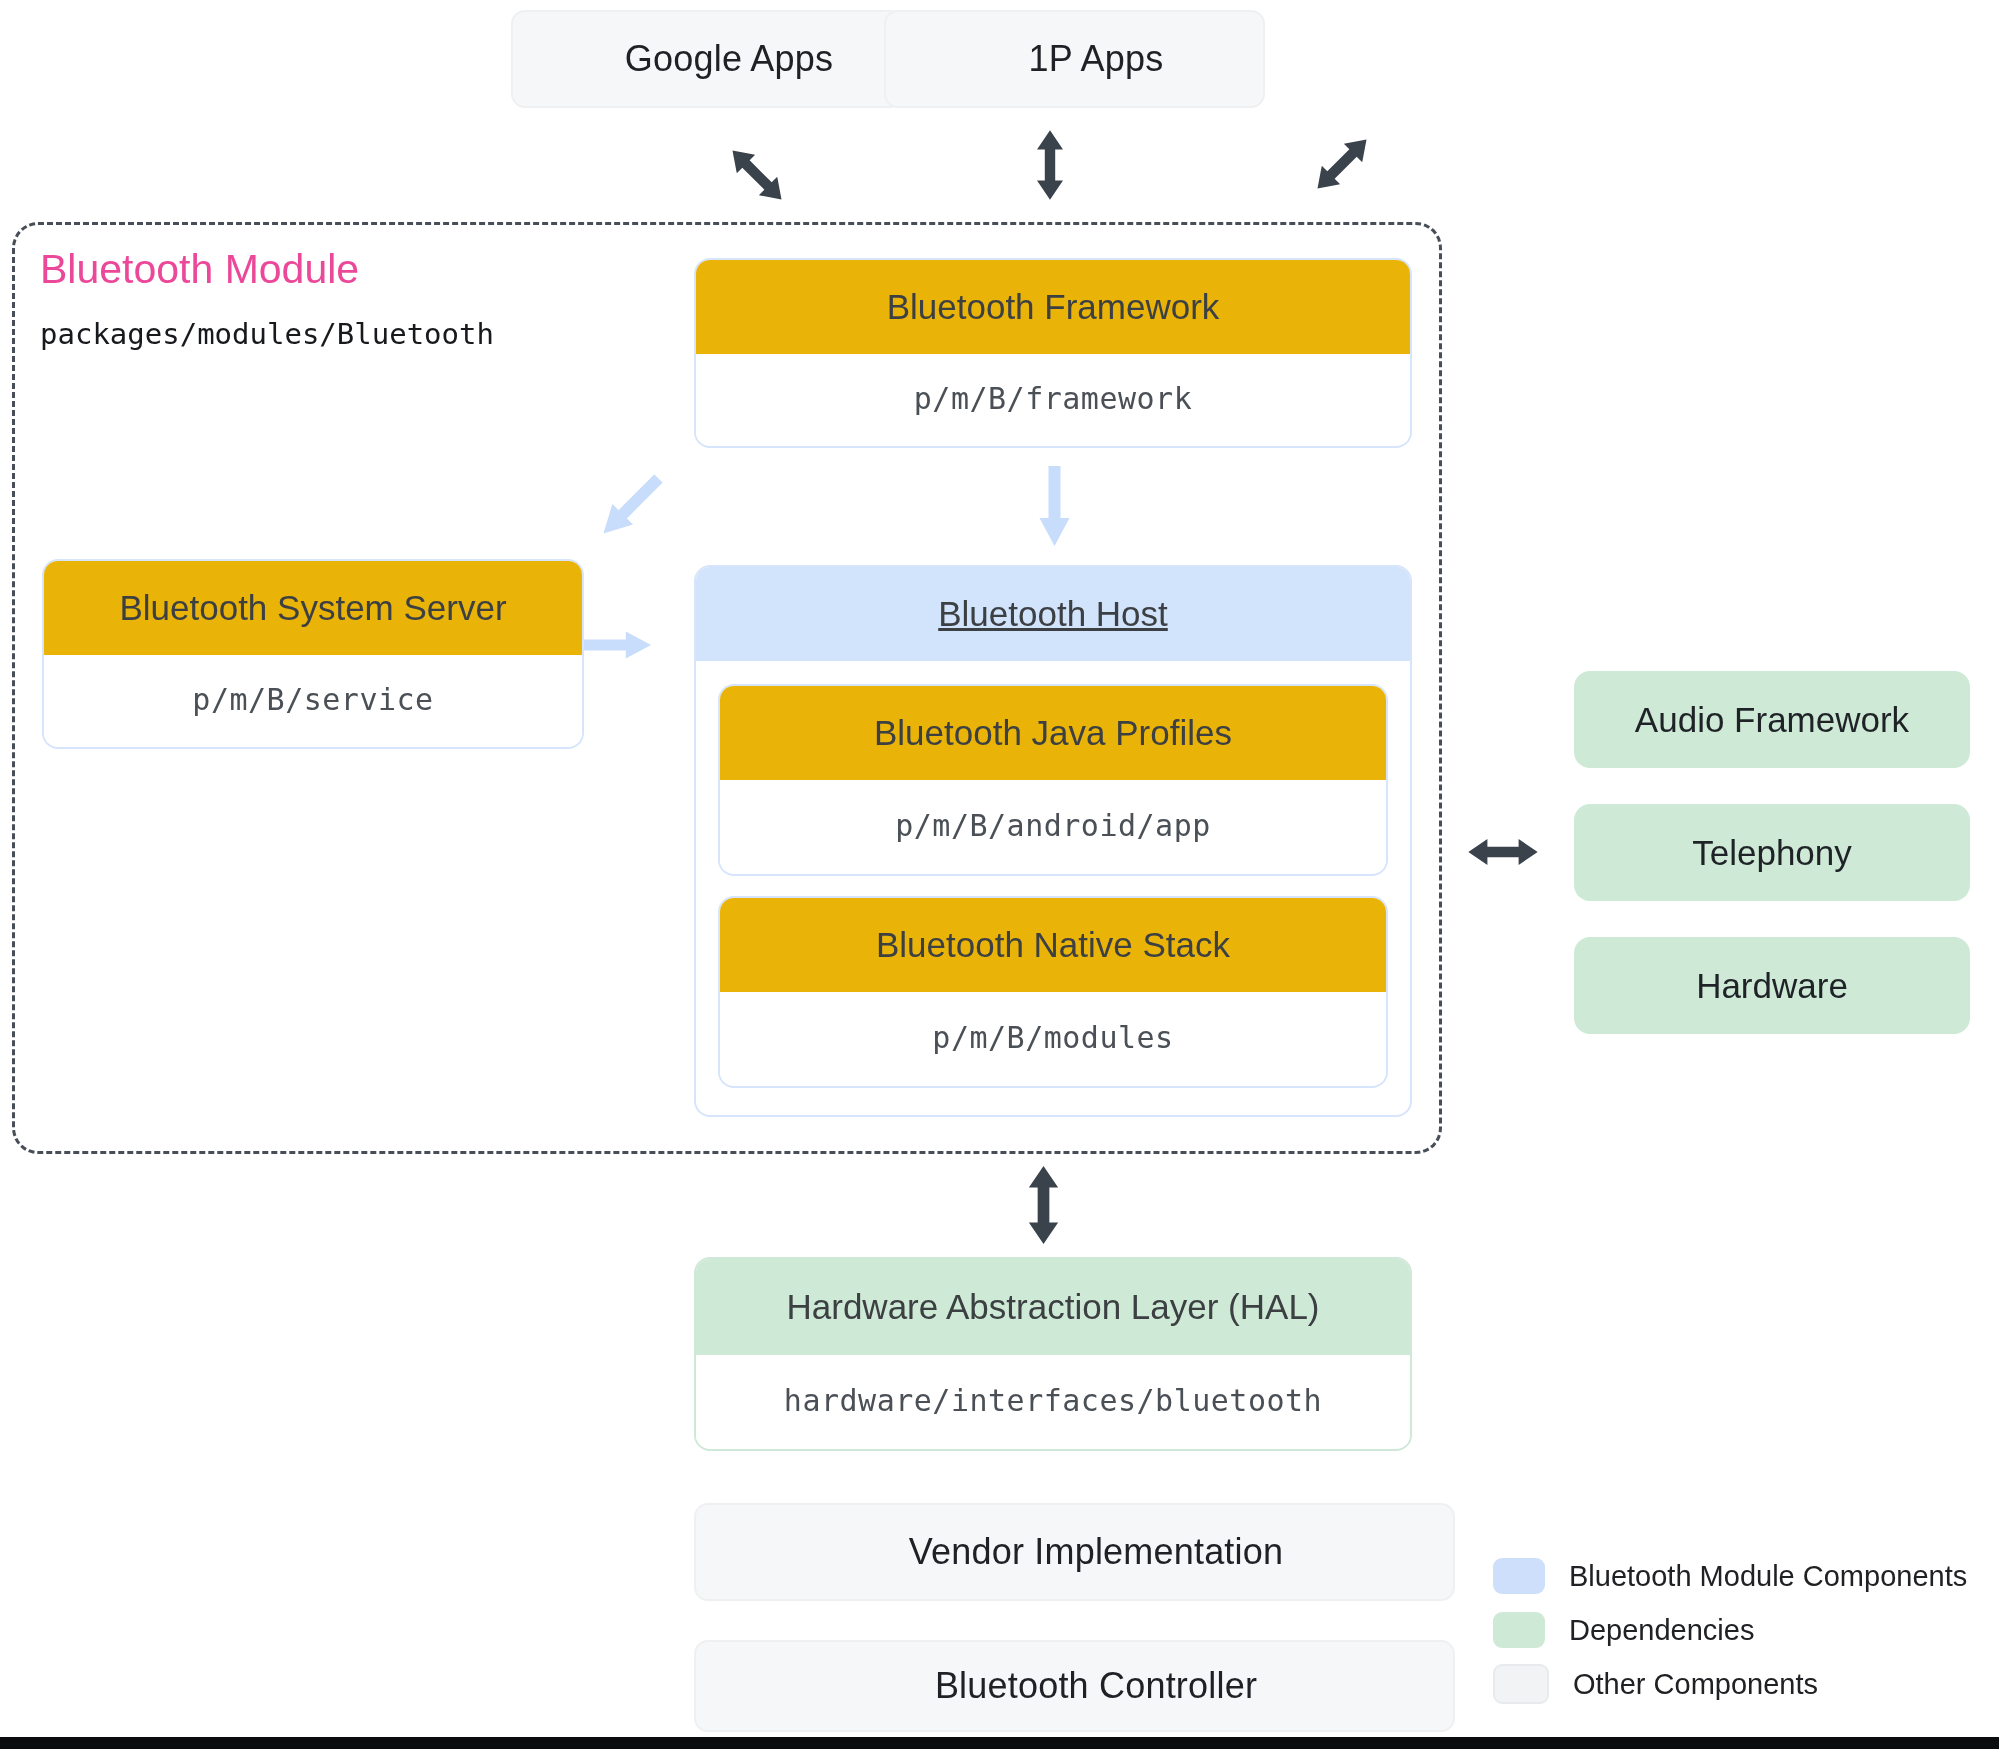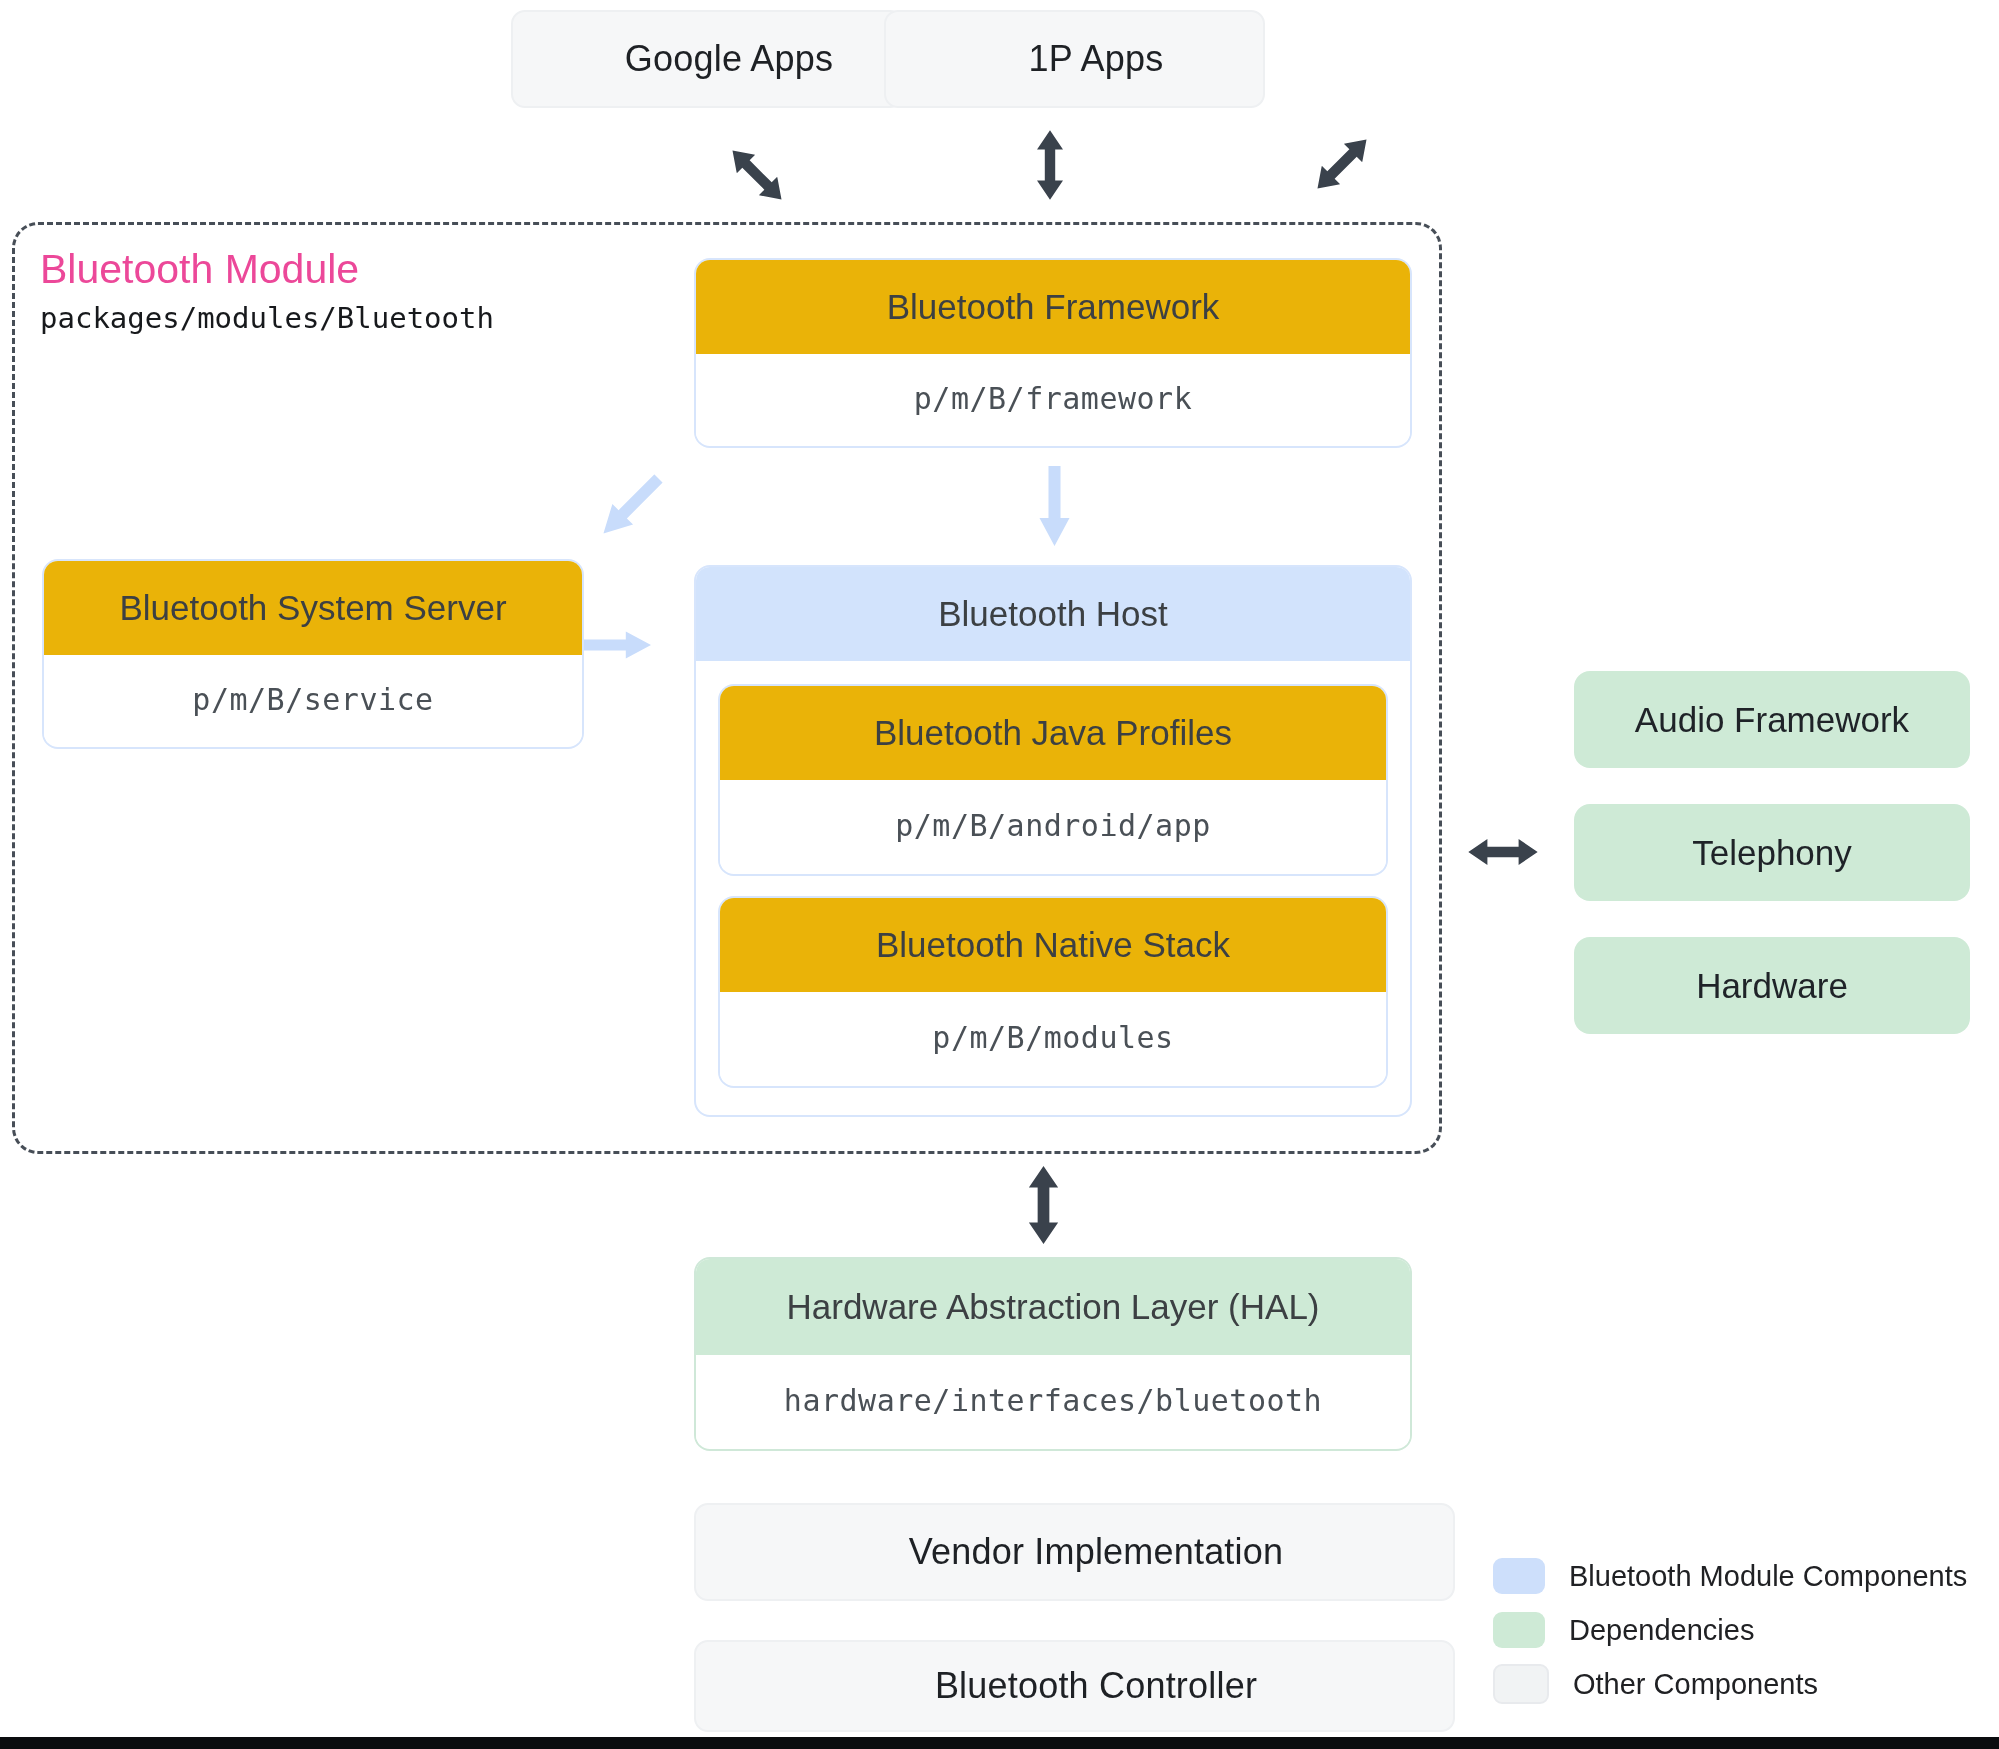--- a/index.html
+++ b/index.html
@@ -23,34 +23,34 @@
   .comp .bdy{
     display:flex;align-items:center;justify-content:center;background:#ffffff;
     font-family:"DejaVu Sans Mono", monospace;font-size:30px;color:#4a5056;letter-spacing:.5px;
   }
   .comp.green{border-color:#cfe8d8;}
   .comp.green .hdr{background:#ceead6;}
   
   .host{border:2px solid #d7e5fc;border-radius:16px;background:#ffffff;overflow:hidden;}
   .host .hdr{
     height:94px;background:#d2e3fc;display:flex;align-items:center;justify-content:center;
-    font-size:35px;color:#3c4043;
+    font-size:35px;color:#3c4043;text-decoration:underline;
   }
   
   .dep{
     background:#ceead6;border-radius:16px;display:flex;align-items:center;justify-content:center;
     font-size:35px;color:#1f2328;
   }
   
   .module-outline{
     border:3px dashed #474e57;border-radius:26px;
   }
   .module-title{font-size:41px;font-weight:500;color:#ec4899;line-height:1.15;}
   .module-path{
-    font-family:"DejaVu Sans Mono", monospace;font-size:29px;color:#17191c;margin-top:8px;
+    font-family:"DejaVu Sans Mono", monospace;font-size:29px;color:#17191c;margin-top:24px;
   }
   
   .legend-row{display:flex;align-items:center;}
   .legend-swatch{width:52px;height:36px;border-radius:9px;margin-right:24px;flex:0 0 auto;}
   .legend-swatch.blue{background:#cddffb;}
   .legend-swatch.green{background:#ceead6;}
   .legend-swatch.gray{background:#f1f3f4;border:2px solid #e8eaed;}
   .legend-label{font-size:29px;color:#202124;}
   .bottom-bar{background:#0a0c0e;}
   svg{display:block;}

